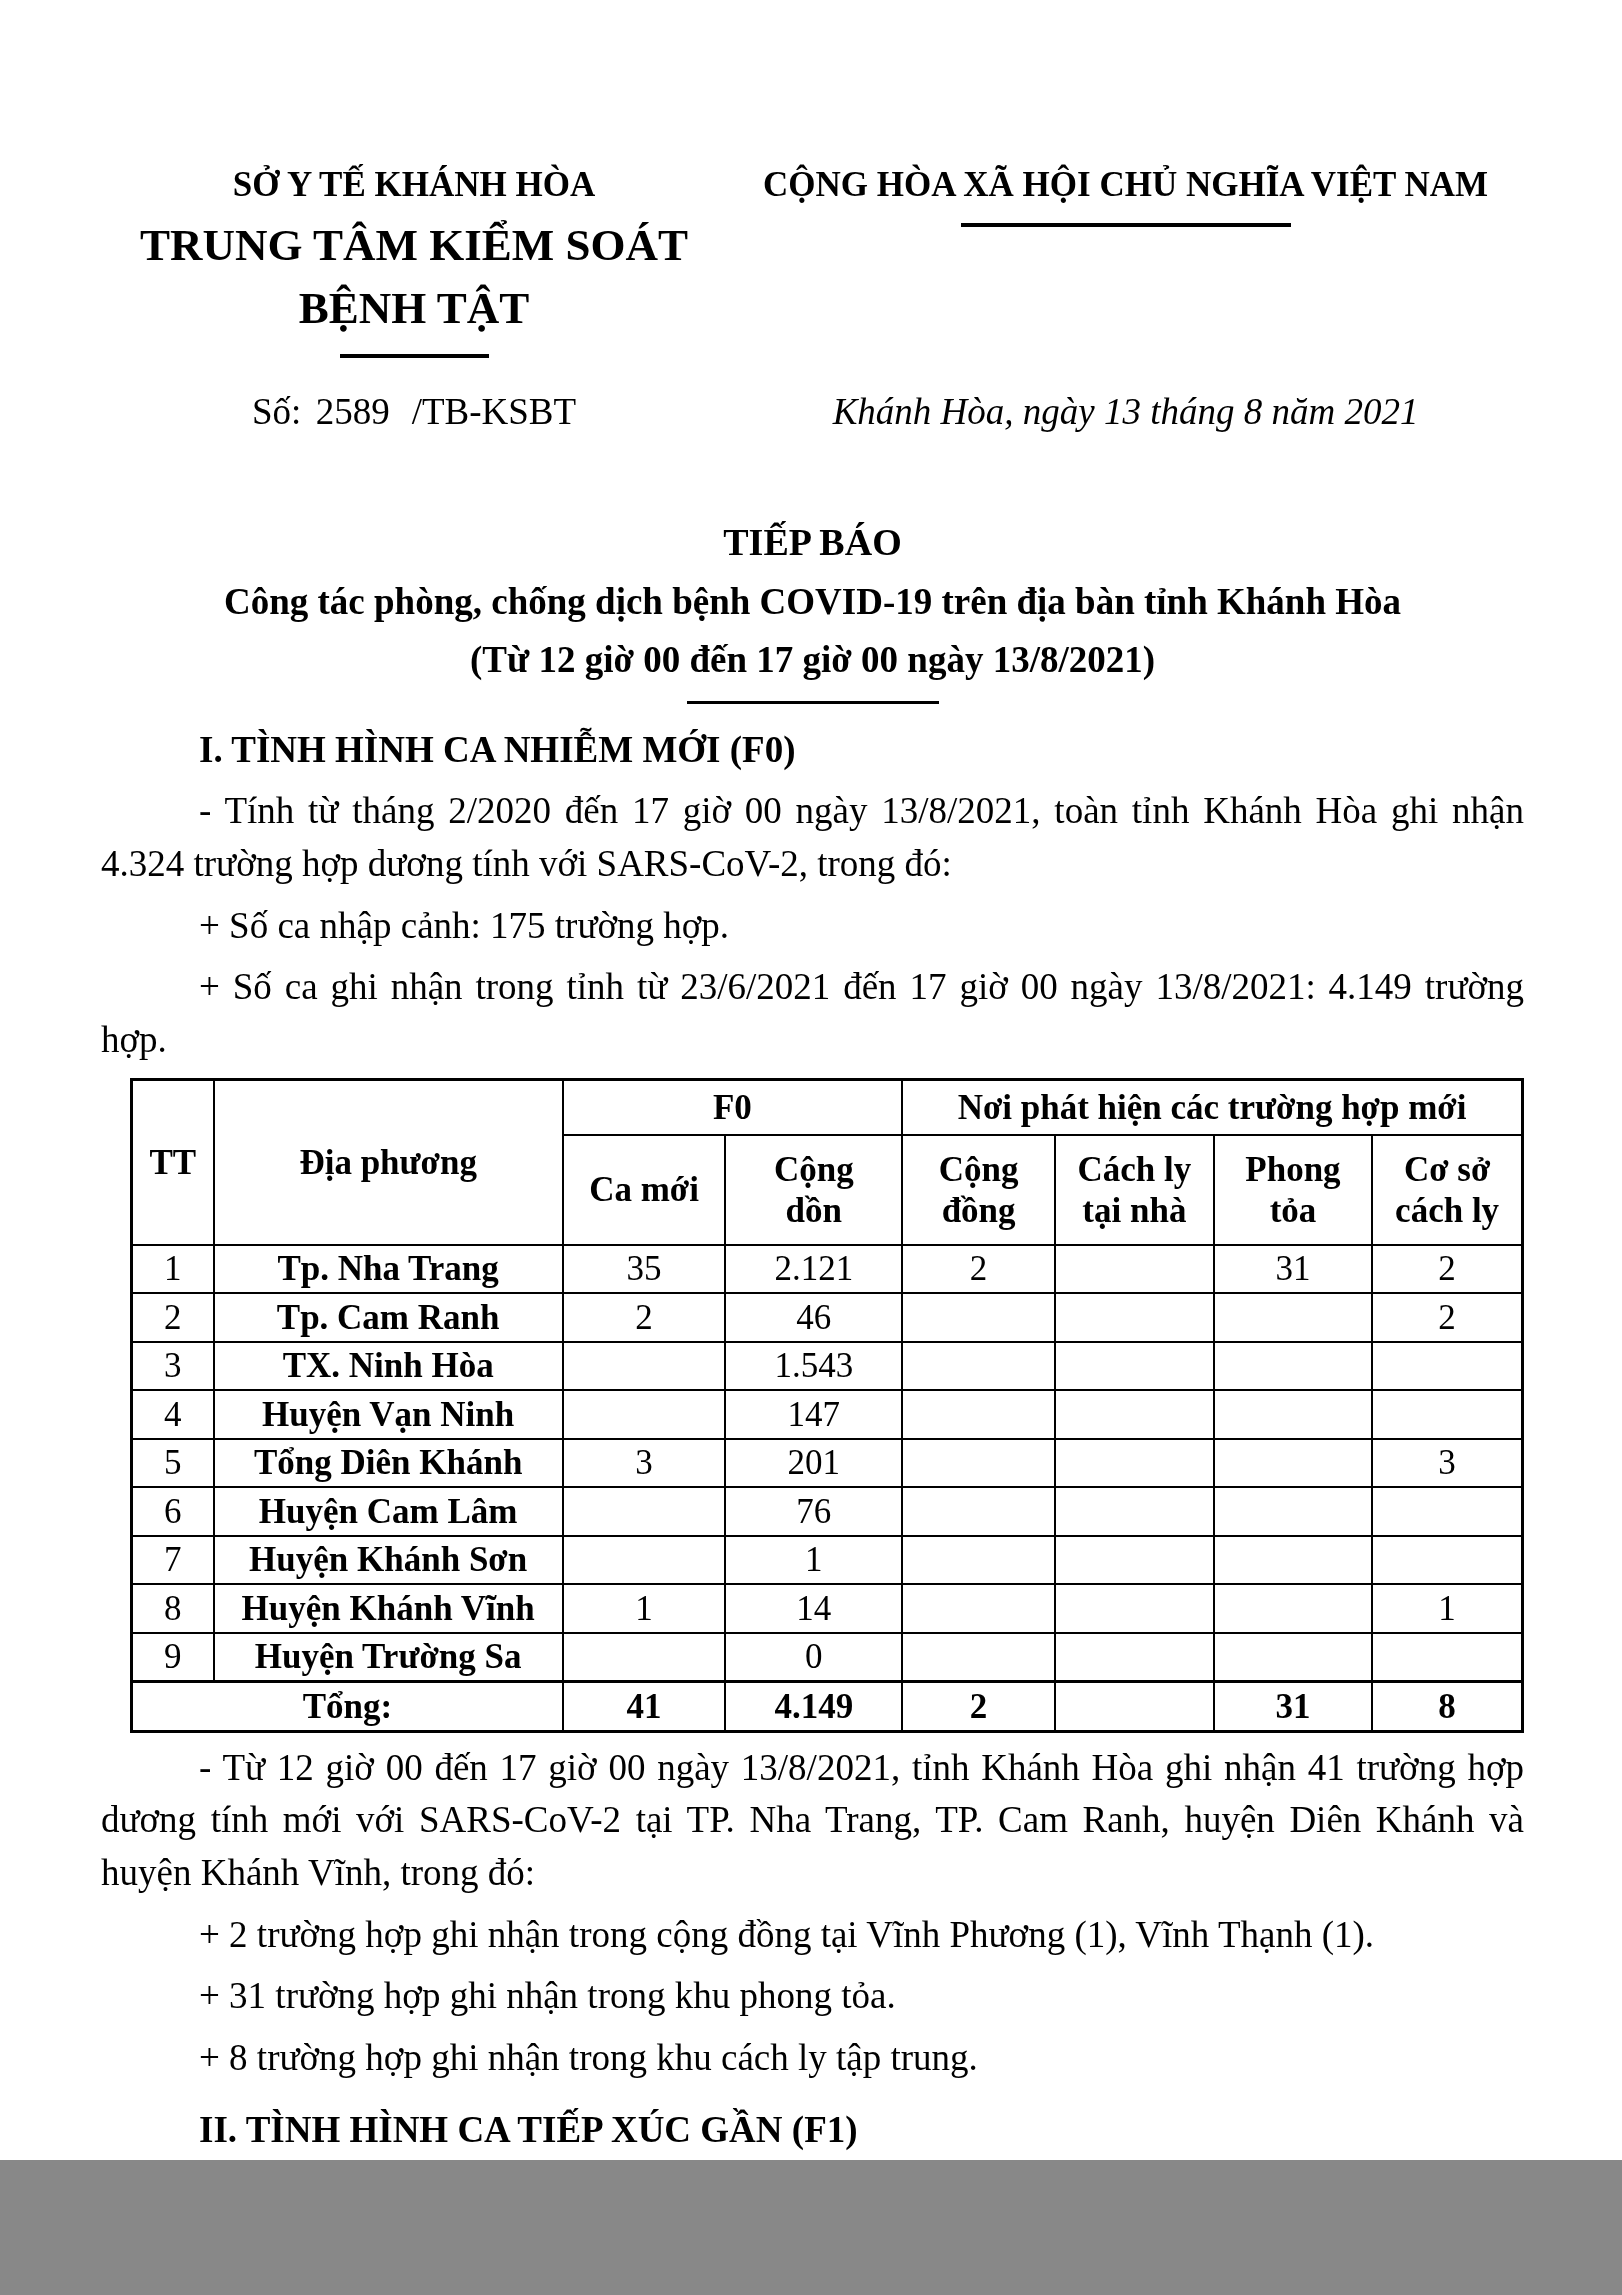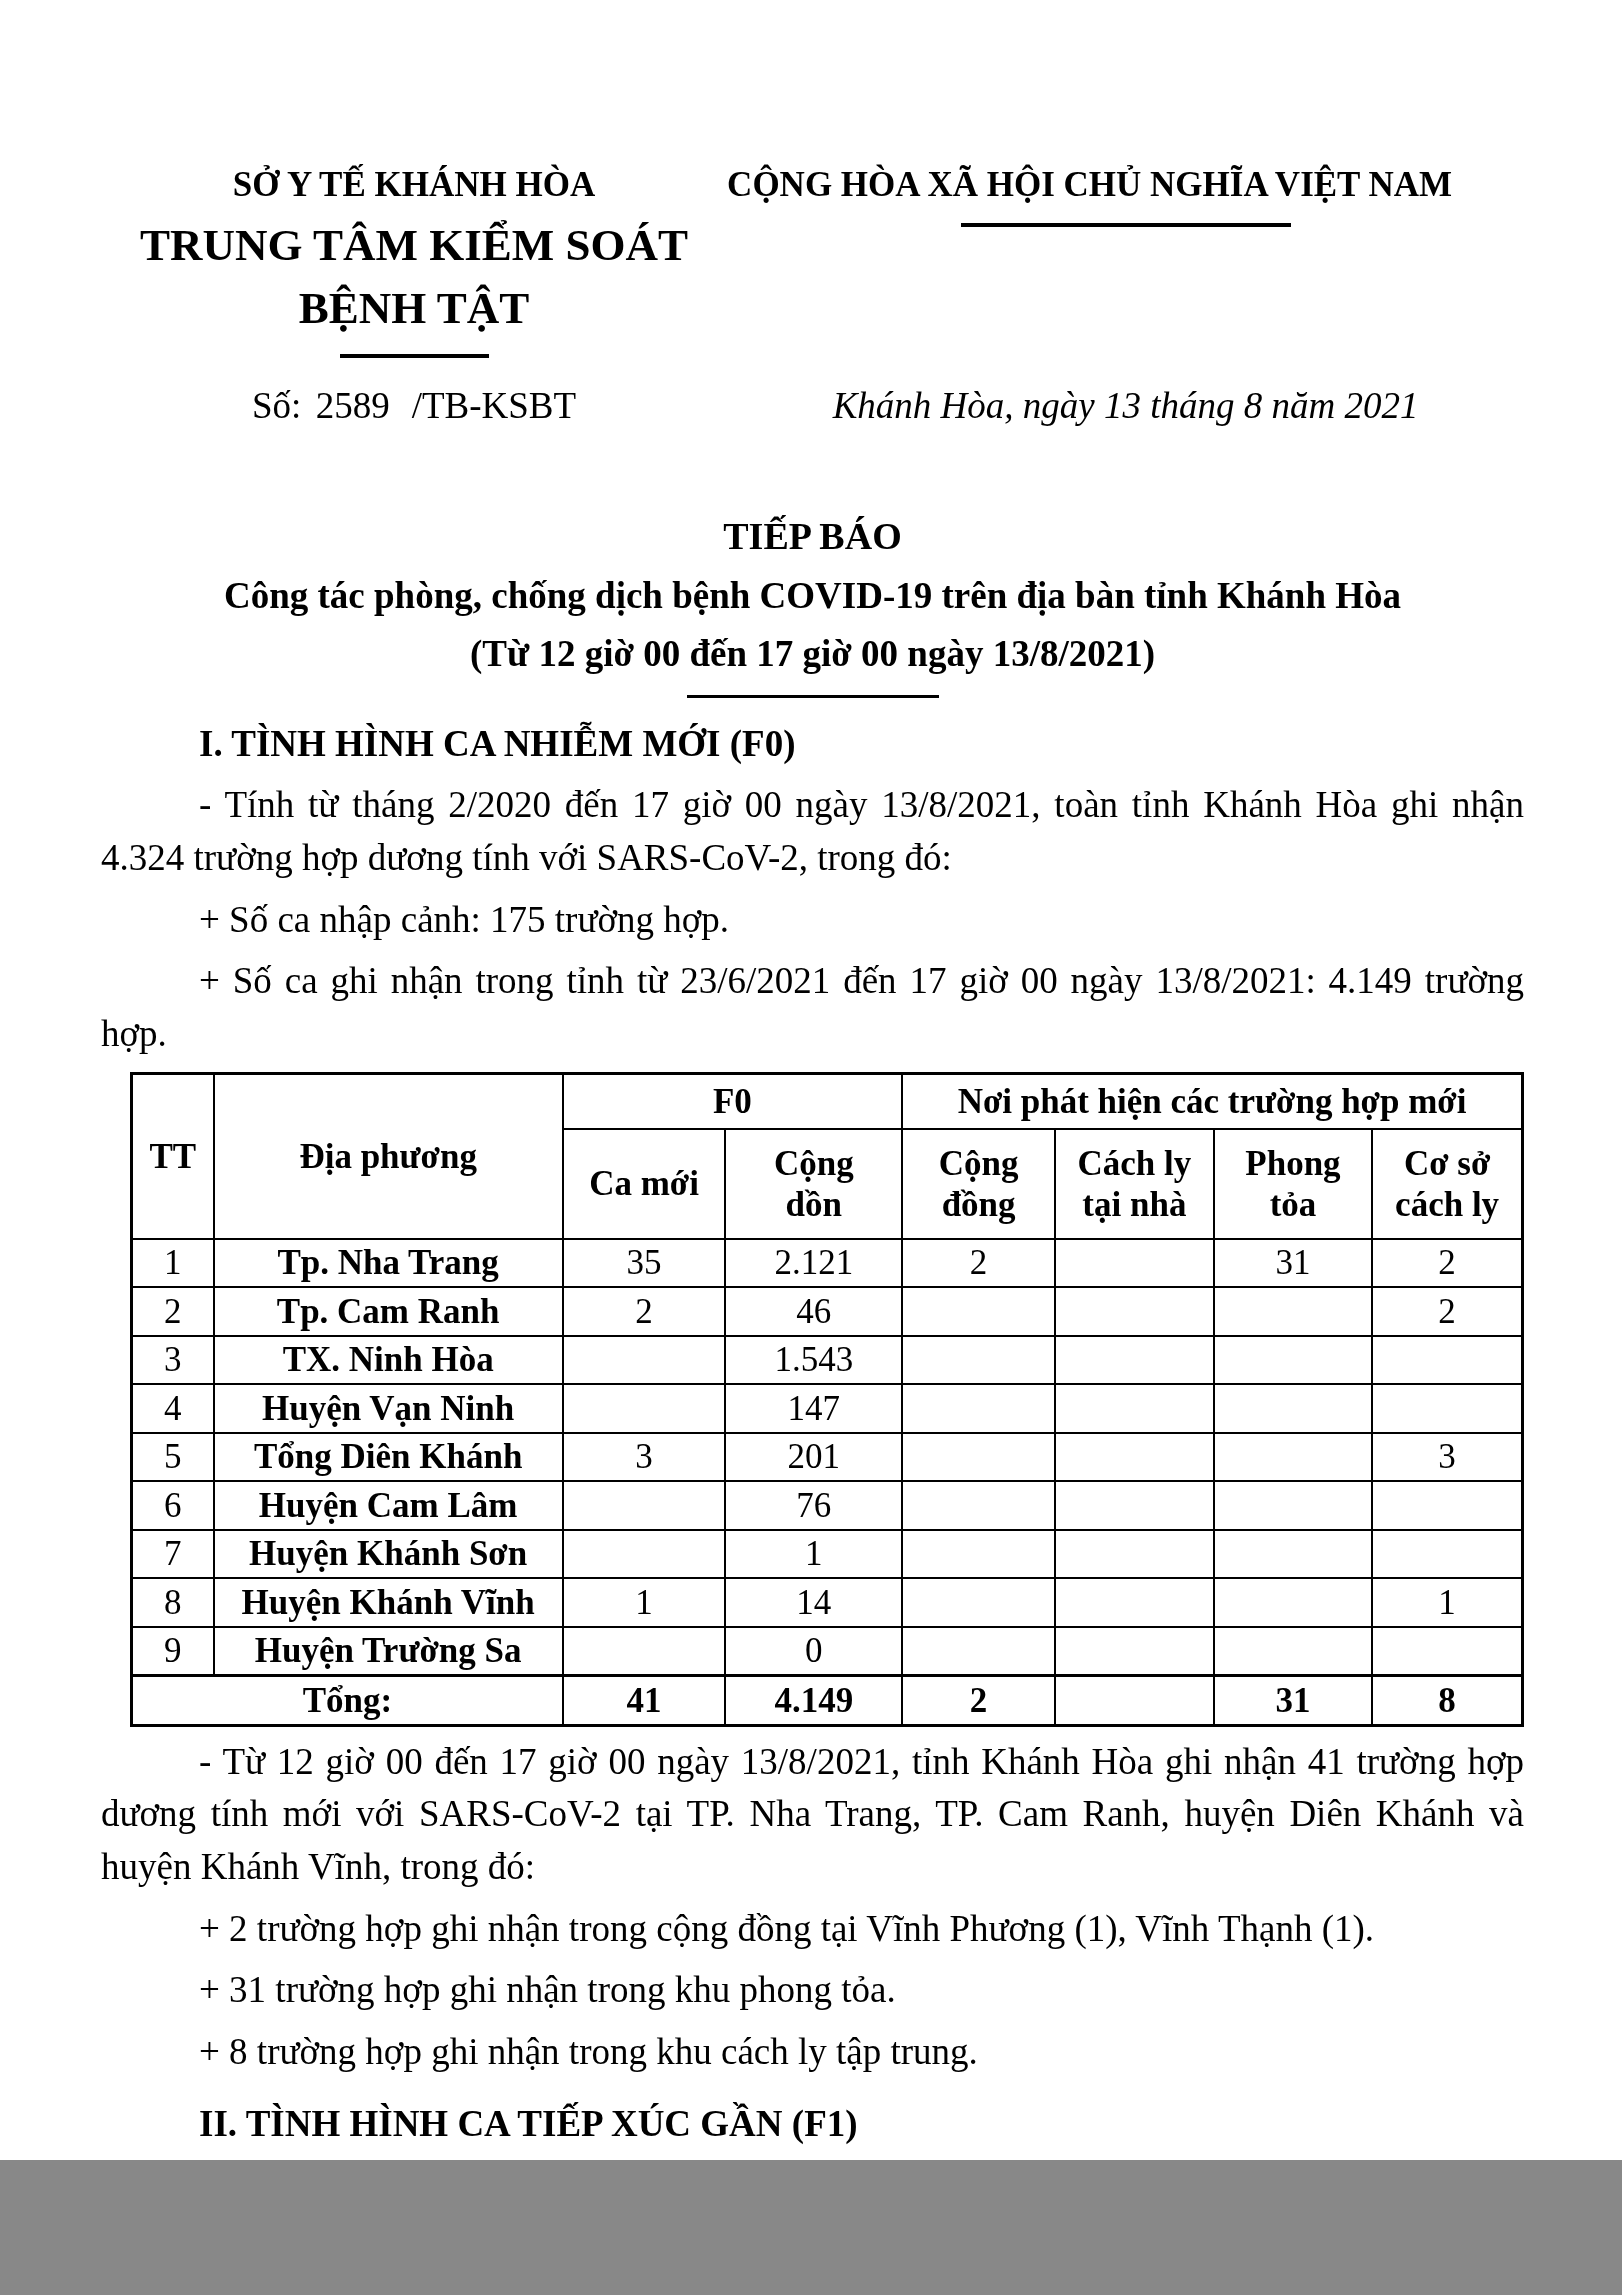--- a/index.html
+++ b/index.html
@@ -6,29 +6,29 @@
   html,body { background:#888; }
   .page {
     width:1623px; height:2160px; margin:0 auto; background:#ffffff; color:#000;
     font-family:"Liberation Serif", "DejaVu Serif", serif;
     font-size:37px; line-height:1.42; overflow:hidden;
     padding:160px 99px 0 101px;
   }
   
   .hdr { display:flex; }
   .hdr-left  { width:44%; text-align:center; }
-  .hdr-right { width:56%; }
+  .hdr-right { width:56%; text-align:center; }
   .org1 { font-weight:bold; font-size:35px; }
   .org2 { font-weight:bold; font-size:45px; margin-top:3.9px; }
   .nat1 { font-weight:bold; font-size:35px; }
   .nat2 { font-weight:bold; font-size:37px; margin-top:3.9px; }
   .rule { height:3.9px; background:#000; margin:13px auto 0; }
   .rule-left  { width:149px; }
   .rule-right { width:330px; }
-  .numrow { display:flex; margin-top:22px; }
+  .numrow { display:flex; margin-top:28px; }
   .numrow .cell-l { width:44%; text-align:center; }
   .numrow .cell-r { width:56%; text-align:center; font-style:italic; }
   .doc-no-val { display:inline-block; margin:0 22px 0 14.4px; }
   
   .titleblock { text-align:center; margin-top:77px; font-weight:bold; }
   .titleblock .t1 { font-size:38px; }
   .titleblock .t2 { font-size:37px; margin-top:6.5px; }
   .titleblock .t3 { font-size:37px; margin-top:5.2px; }
   .title-rule { width:252px; height:3.3px; background:#000; margin:14.4px auto 0; }
   

